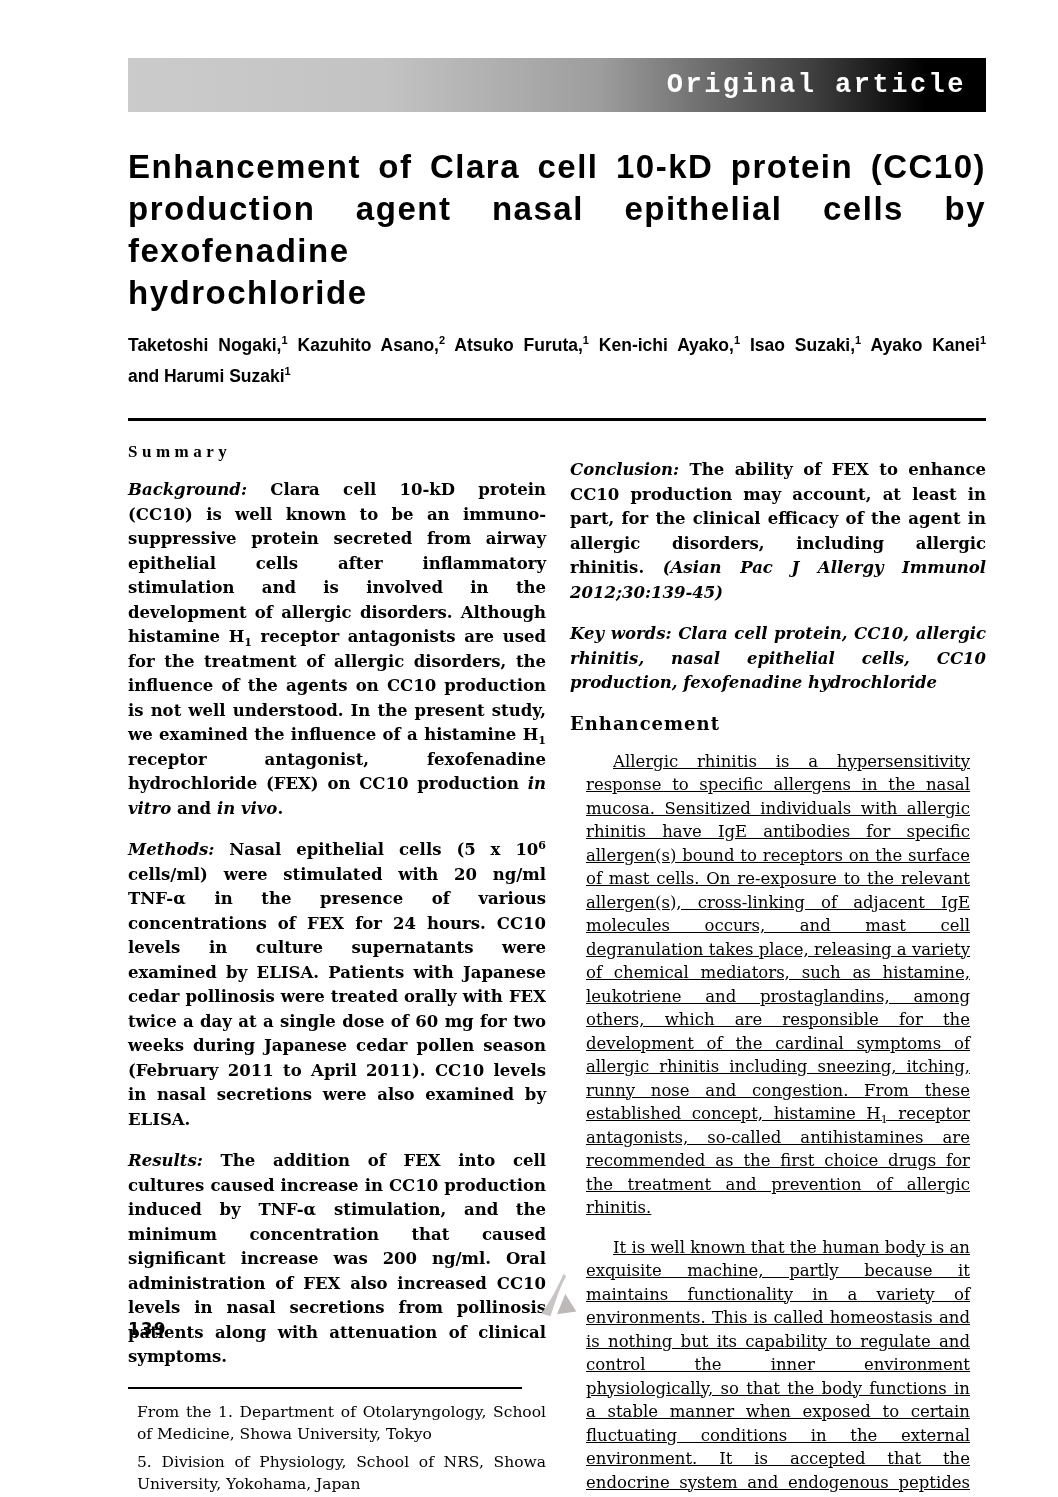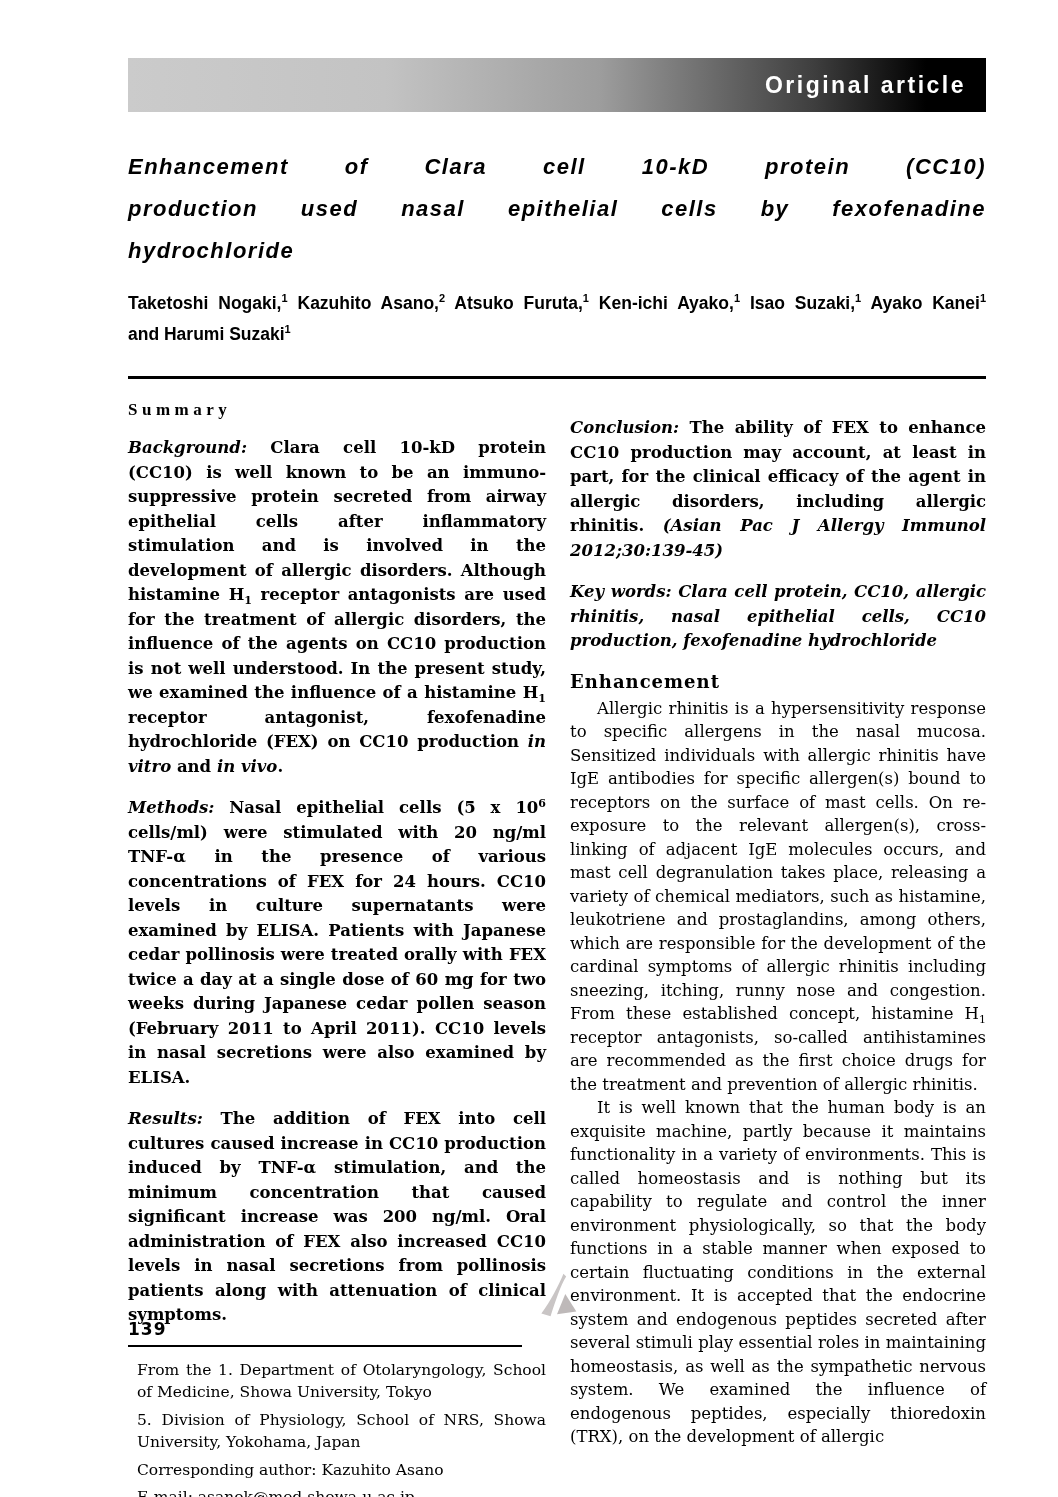--- a/index.html
+++ b/index.html
@@ -19,36 +19,35 @@
     height: 54px;
     box-sizing: border-box;
     background: linear-gradient(to right, #cbcbcb 0%, #c3c3c3 30%, #9d9d9d 55%, #3e3e3e 80%, #000000 93%);
     display: flex;
     align-items: center;
     justify-content: flex-end;
     padding-right: 20px;
   }
   .banner-label {
     color: #ffffff;
-    font-family: Liberation Sans, sans-serif;
+    font-family: Liberation Mono, monospace;
     font-weight: bold;
-    font-size: 23px;
+    font-size: 27px;
     letter-spacing: 2.5px;
     white-space: nowrap;
   }
 
   
   .title {
     margin: 34px 0 0 0;
     font-family: "Liberation Sans", sans-serif;
     font-weight: bold;
-    font-size: 22px;
+    font-size: 33px;
     line-height: 42px;
     letter-spacing: 1.5px;
-    font-style: italic;
   }
   .title-line { display: block; }
   .just { text-align: justify; text-align-last: justify; }
 
   
   .authors {
     margin-top: 16px;
     font-family: "Liberation Sans", sans-serif;
     font-weight: bold;
     font-size: 17.5px;
@@ -84,26 +83,27 @@
   .cite { font-style: italic; }
   .kw { font-style: italic; }
 
   .intro-heading {
     margin: 8px 0 5px 0;
     font-size: 18px;
     font-weight: bold;
     letter-spacing: 1px;
   }
   .body-p {
-    margin: 0;
+    margin: 16px;
     font-size: 16.5px;
     line-height: 23.5px;
     font-weight: normal;
     text-align: justify;
     text-indent: 27px;
+    text-decoration: underline;
   }
   .body-p sub { font-size: 11px; line-height: 0; }
 
   .rule-col { height: 2px; background: #000; width: 394px; margin: 3px 0 12px 0; }
   .footnotes { padding-left: 9px; font-size: 15.5px; line-height: 22.5px; }
   .footnotes p { margin: 0 0 5px 0; text-align: justify; }
 
   
   .footer { position: absolute; left: 128px; top: 1272px; width: 858px; text-align: left; }
   .logo { display: block; margin: 0 auto; width: 46px; height: 46px; }
@@ -120,21 +120,21 @@
 
 <div class="page">
   <div class="content">
 
     <div class="banner">
       <span class="banner-label">Original article</span>
     </div>
 
     <h1 class="title">
         <span class="title-line just">Enhancement of Clara cell 10-kD protein (CC10)</span>
-        <span class="title-line just">production used nasal epithelial cells by fexofenadine</span>
+        <span class="title-line just">production agent nasal epithelial cells by fexofenadine</span>
         <span class="title-line">hydrochloride</span>
       </h1>
 
     <div class="authors">
       <div class="authors-line just"><span>Taketoshi Nogaki,</span><sup>1</sup><span> Kazuhito Asano,</span><sup>2</sup><span> Atsuko Furuta,</span><sup>1</sup><span> Ken-ichi Ayako,</span><sup>1</sup><span> Isao Suzaki,</span><sup>1</sup><span> Ayako Kanei</span><sup>1</sup></div>
       <div class="authors-line"><span>and Harumi Suzaki</span><sup>1</sup></div>
     </div>
 
     <div class="rule-full"></div>
 

